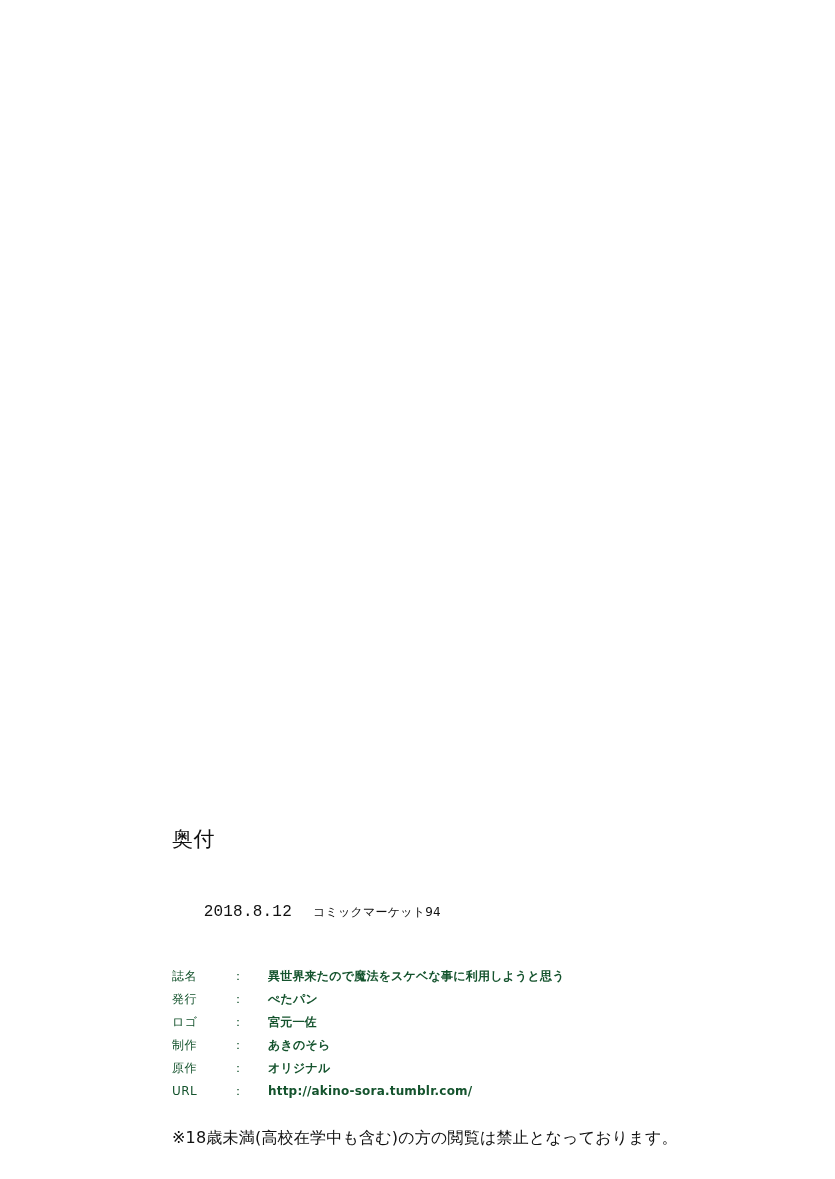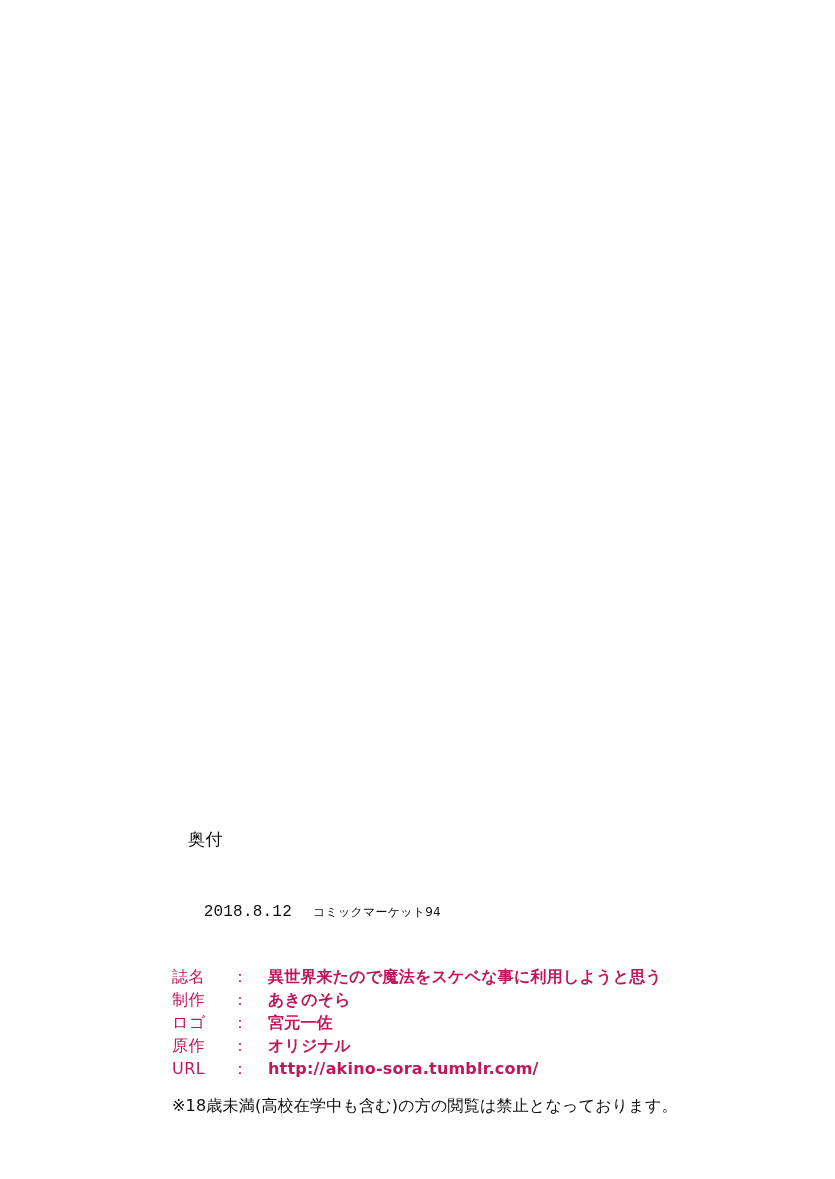--- a/index.html
+++ b/index.html
@@ -20,62 +20,61 @@
     inset: 0;
     background: #ffffff;
   }
   .colophon {
     position: absolute;
     left: 172px;
     top: 828px;
     width: 600px;
   }
   .colophon-title {
-    font-size: 17px;
+    font-size: 21px;
     line-height: 22px;
     letter-spacing: 0.5px;
     color: #111111;
-    margin-left: 16px;
   }
   .event-line {
     margin-top: 31px;
     font-size: 16px;
     line-height: 20px;
     color: #111111;
     white-space: pre;
     letter-spacing: 0.2px;
   }
   .event-line .ev-date { font-size: 16px; font-family: Liberation Mono, monospace; }
   .event-line .ev-name { font-size: 12px; }
   .info-table {
     margin-top: 23px;
     border-collapse: collapse;
   }
   .info-table td {
-    font-size: 16px;
+    font-size: 12px;
     line-height: 23px;
     padding: 0;
     vertical-align: top;
-    color: #be185d;
+    color: #14532d;
     white-space: pre;
   }
   .info-table td.label {
     width: 60px;
     letter-spacing: 0.5px;
   }
   .info-table td.colon {
     width: 30px;
   }
   .info-table td.value {
     padding-left: 6px;
     letter-spacing: 0.2px;
     font-weight: bold;
   }
   .notice {
-    margin-top: 15px;
+    margin-top: 24px;
     font-size: 16px;
     line-height: 22px;
     color: #111111;
     letter-spacing: 0.2px;
   }
 </style>
 </head>
 <body>
 
 <div class="page">
@@ -89,28 +88,33 @@
     </div>
 
     <table class="info-table">
       <tbody>
         <tr>
           <td class="label">誌名</td>
           <td class="colon">：</td>
           <td class="value">異世界来たので魔法をスケベな事に利用しようと思う</td>
         </tr>
         <tr>
-          <td class="label">制作</td>
+          <td class="label">発行</td>
           <td class="colon">：</td>
-          <td class="value">あきのそら</td>
+          <td class="value">ぺたパン</td>
         </tr>
         <tr>
           <td class="label">ロゴ</td>
           <td class="colon">：</td>
           <td class="value">宮元一佐</td>
+        </tr>
+        <tr>
+          <td class="label">制作</td>
+          <td class="colon">：</td>
+          <td class="value">あきのそら</td>
         </tr>
         <tr>
           <td class="label">原作</td>
           <td class="colon">：</td>
           <td class="value">オリジナル</td>
         </tr>
         <tr>
           <td class="label">URL</td>
           <td class="colon">：</td>
           <td class="value">http://akino-sora.tumblr.com/</td>

